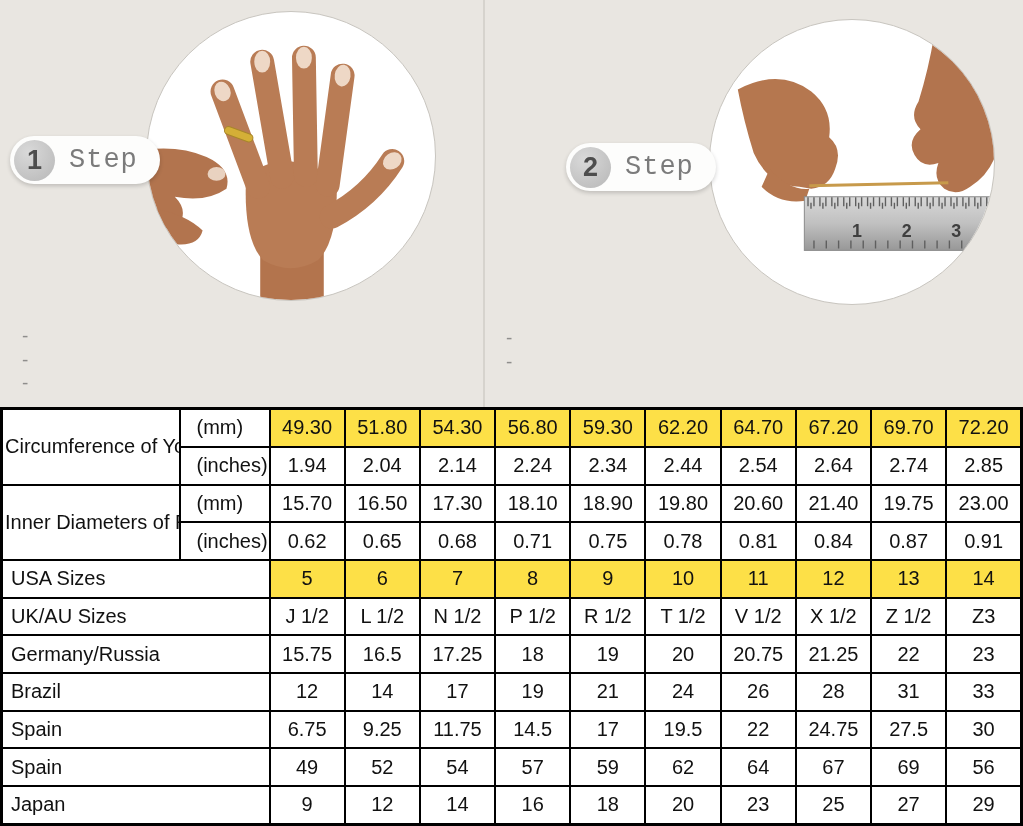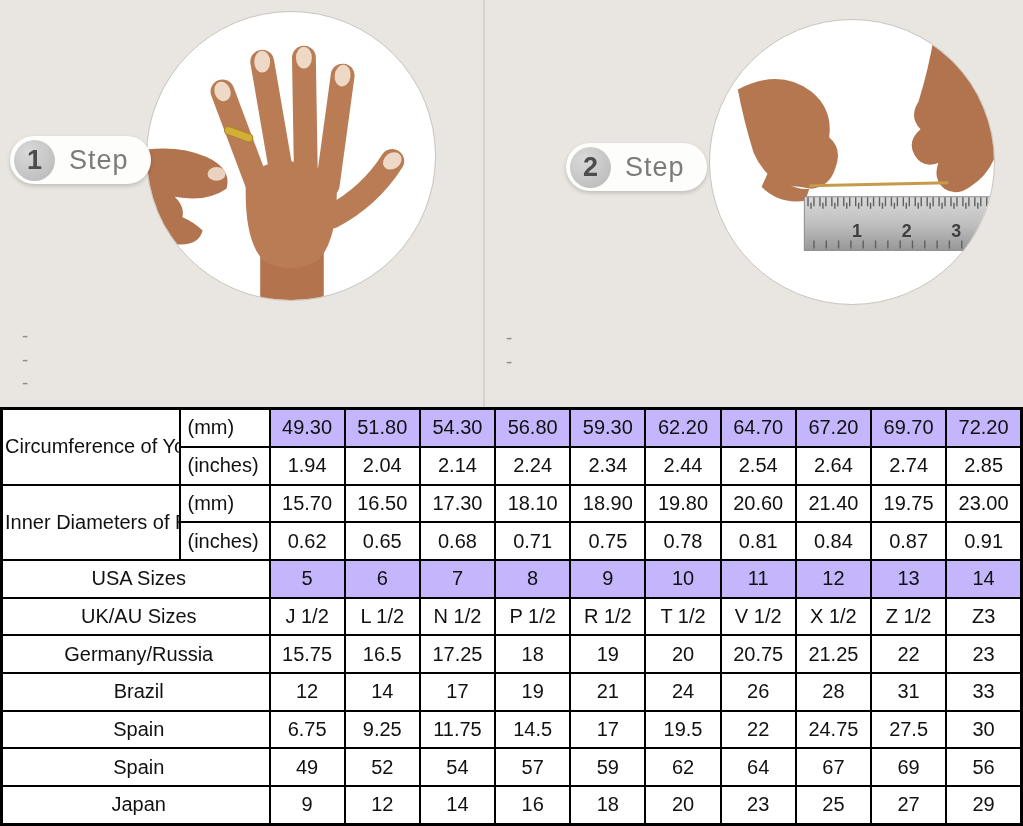--- a/index.html
+++ b/index.html
@@ -30,21 +30,21 @@
     z-index:5;
   }
   #badge1 { left:10px; top:136px; }
   #badge2 { left:566px; top:143px; }
   .badge-circle {
     width:41px; height:41px; border-radius:50%;
     background:radial-gradient(circle at 35% 30%, #d9d9d9, #b7b7b7);
     display:flex; align-items:center; justify-content:center;
     font-size:27px; font-weight:bold; color:#4d4d4d; margin-right:14px;
   }
-  .badge-label { font-size:27px; color:#7b7b7b; letter-spacing:1px; }
+  .badge-label { font-size:27px; color:#7b7b7b; letter-spacing:1px;font-family:Liberation Mono, monospace; }
 
   
   .instructions {
     position:absolute; font-size:19px; color:#8f8e8c; line-height:23.5px;
   }
   #instr1 { left:22px; top:324px; width:470px; }
   #instr2 { left:506px; top:326px; width:515px; }
   .instr-line { display:flex; }
   .instr-line .dash { width:24px; flex:0 0 24px; text-align:left; }
 
@@ -52,24 +52,24 @@
   #size-table-wrap { position:absolute; left:0; top:407px; width:1023px; height:419px; }
   table#size-table {
     width:1023px; height:419px; border-collapse:collapse; table-layout:fixed;
     background:#ffffff; border:3px solid #000; font-size:20px; color:#111;
   }
   #size-table th, #size-table td {
     border:2px solid #000; font-weight:normal; padding:0 2px;
     overflow:hidden; white-space:nowrap;
   }
   #size-table th.lbl-center { text-align:center; }
-  #size-table th.lbl-left   { text-align:center; padding-left:8px; }
-  #size-table td.unit       { text-align:left; padding-left:7px; }
+  #size-table th.lbl-left   { text-align:left; padding-left:8px; }
+  #size-table td.unit       { text-align:left; padding-left:16px; }
   #size-table td.val        { text-align:center; }
-  #size-table .shaded       { background:#c4b5fd;margin-left:28px; }
+  #size-table .shaded       { background:#fde047;margin-left:28px; }
 </style>
 </head>
 <body>
 
 <div id="page">
 
   <div class="divider-v"></div>
 
   <div id="circle1" class="photo-circle">
     <svg viewBox="0 0 290 290">

